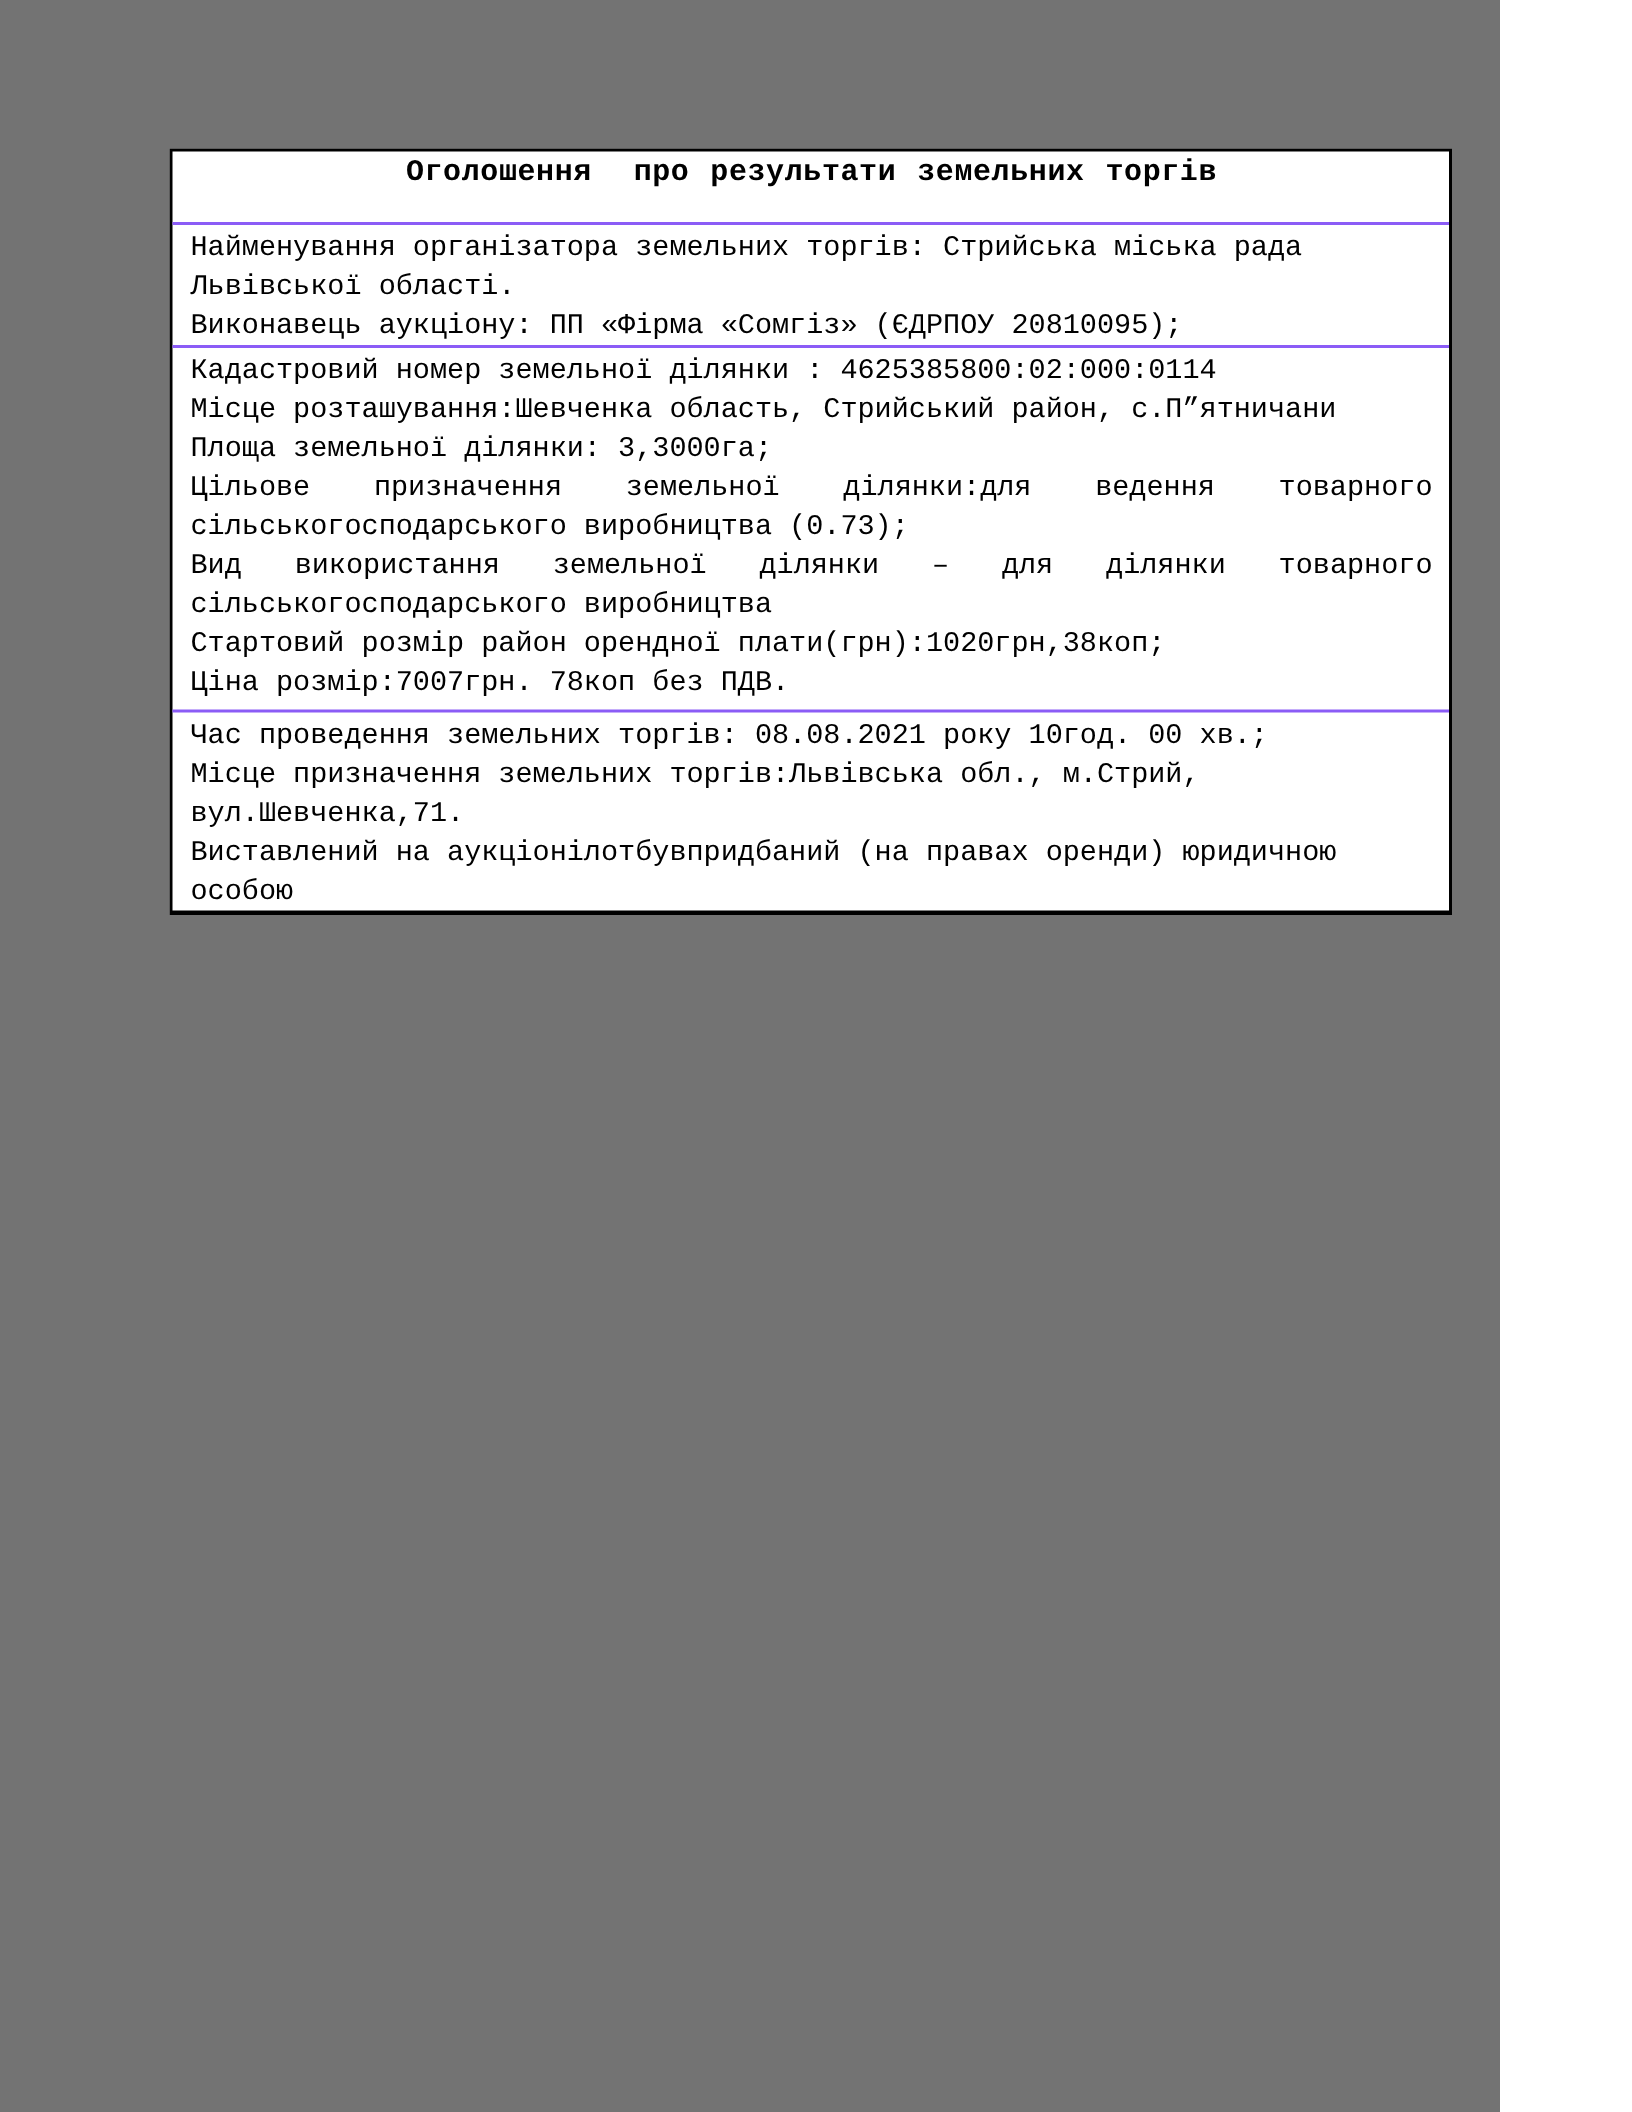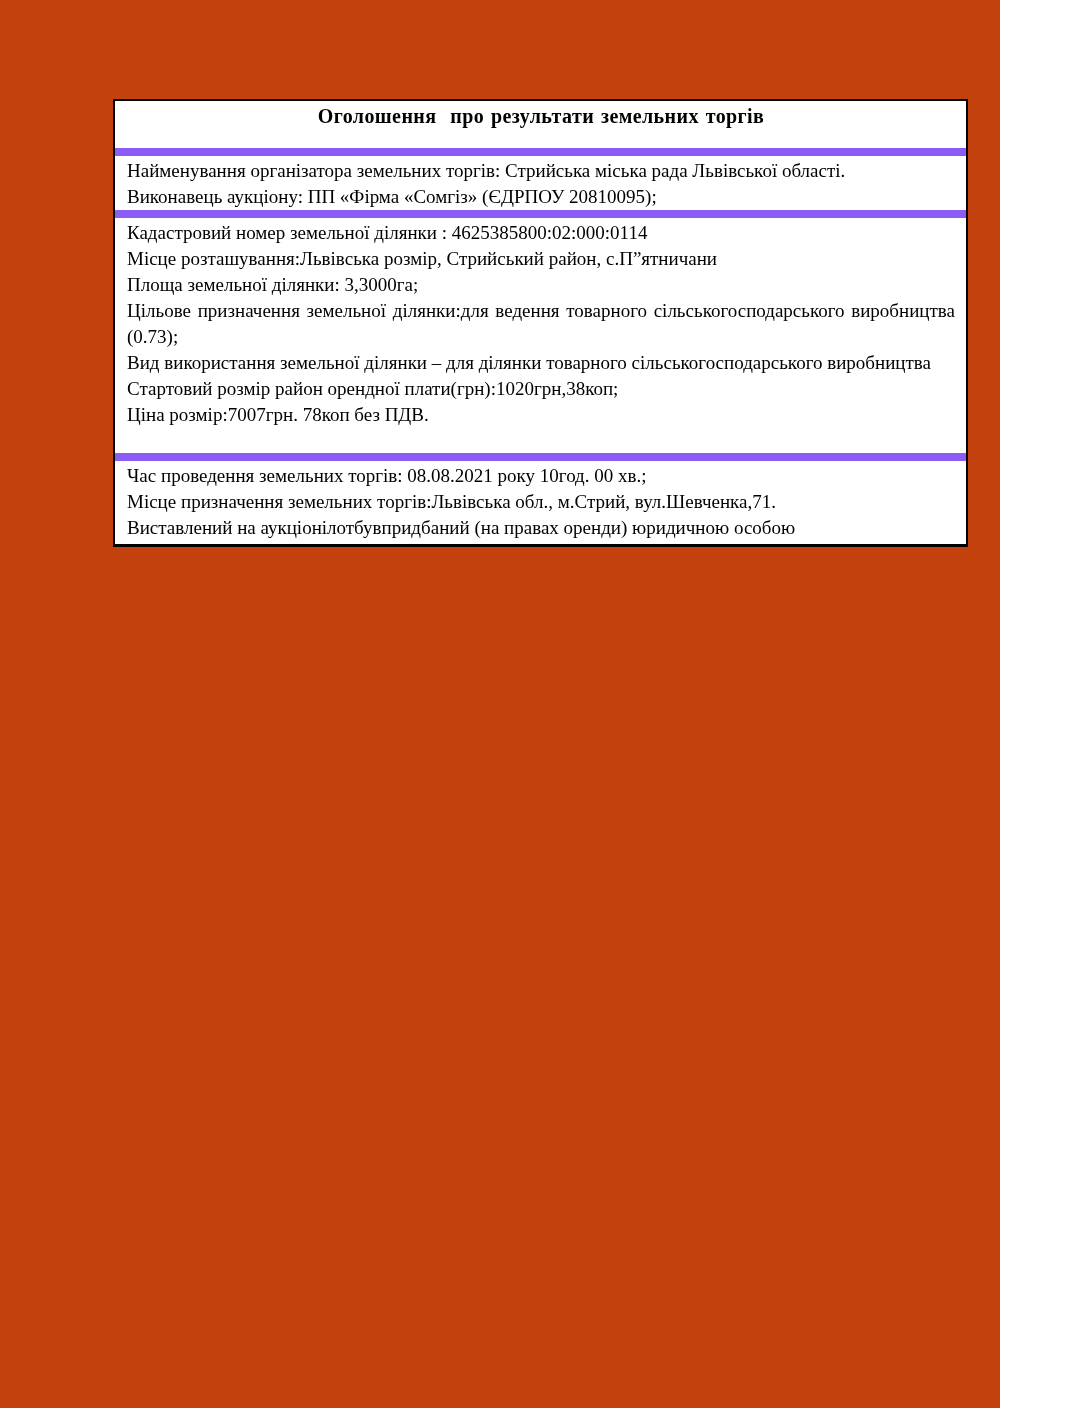--- a/index.html
+++ b/index.html
@@ -10,41 +10,42 @@
   body {
     width: 1088px;
     height: 1408px;
     font-family: "Liberation Serif", "DejaVu Serif", serif;
     color: #000000;
   }
   .page {
     position: relative;
     width: 1000px;
     height: 1408px;
-    background: #c2410c;
+    background: #737373;
     overflow: hidden;
+    font-family: Liberation Mono, monospace;
   }
   .doc-table {
     position: absolute;
     left: 113px;
     top: 99px;
     width: 855px;
     box-sizing: border-box;
     border: 2px solid #000000;
     border-bottom-width: 3px;
     background: #ffffff;
   }
   .t-row {
     box-sizing: border-box;
     padding: 2px 11px 0 12px;
     font-size: 19px;
     line-height: 26px;
   }
   .t-row + .t-row {
-    border-top: 8px solid #8b5cf6;
+    border-top: 2px solid #8b5cf6;
   }
   .row-title {
     min-height: 47px;
     text-align: center;
   }
   .row-organizer { min-height: 60px; }
   .row-parcel   { min-height: 243px; }
   .row-auction  { min-height: 91px; }
   .doc-title {
     font-weight: bold;
@@ -72,21 +73,21 @@
       <div class="doc-title">Оголошення  про результати земельних торгів</div>
     </div>
 
     <div class="t-row row-organizer">
       <p class="para">Найменування організатора земельних торгів: Стрийська міська рада Львівської області.</p>
       <p class="para">Виконавець аукціону: ПП «Фірма «Сомгіз» (ЄДРПОУ 20810095);</p>
     </div>
 
     <div class="t-row row-parcel">
       <p class="para">Кадастровий номер земельної ділянки : 4625385800:02:000:0114</p>
-      <p class="para">Місце розташування:Львівська розмір, Стрийський район, с.П”ятничани</p>
+      <p class="para">Місце розташування:Шевченка область, Стрийський район, с.П”ятничани</p>
       <p class="para">Площа земельної ділянки: 3,3000га;</p>
       <p class="para para-justify">Цільове призначення земельної ділянки:для ведення товарного сільськогосподарського виробництва (0.73);</p>
       <p class="para para-justify">Вид використання земельної ділянки – для ділянки товарного сільськогосподарського виробництва</p>
       <p class="para">Стартовий розмір район орендної плати(грн):1020грн,38коп;</p>
       <p class="para">Ціна розмір:7007грн. 78коп без ПДВ.</p>
     </div>
 
     <div class="t-row row-auction">
       <p class="para">Час проведення земельних торгів: 08.08.2021 року 10год. 00 хв.;</p>
       <p class="para">Місце призначення земельних торгів:Львівська обл., м.Стрий, вул.Шевченка,71.</p>

